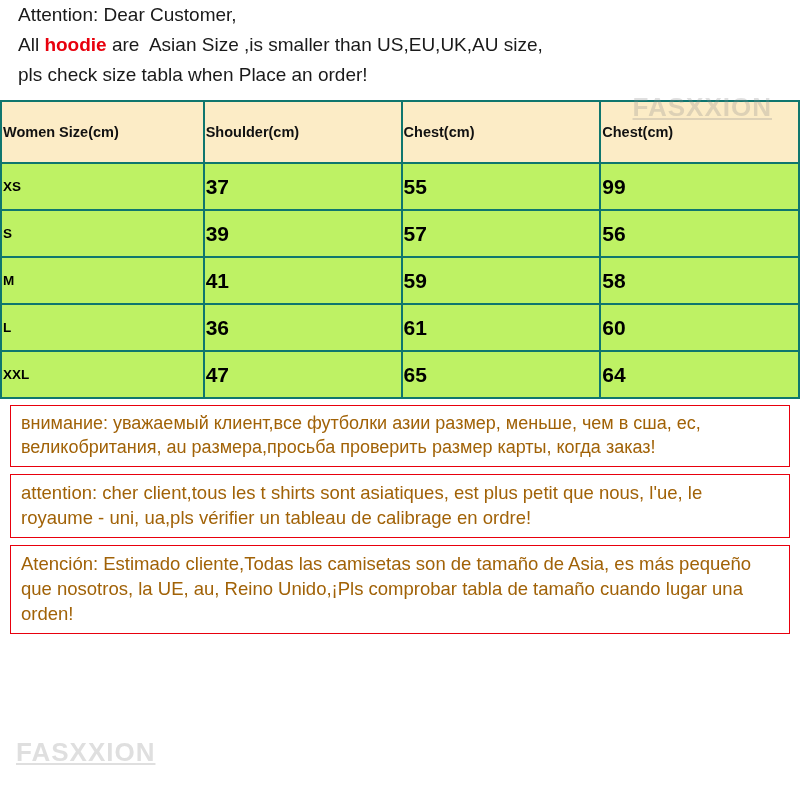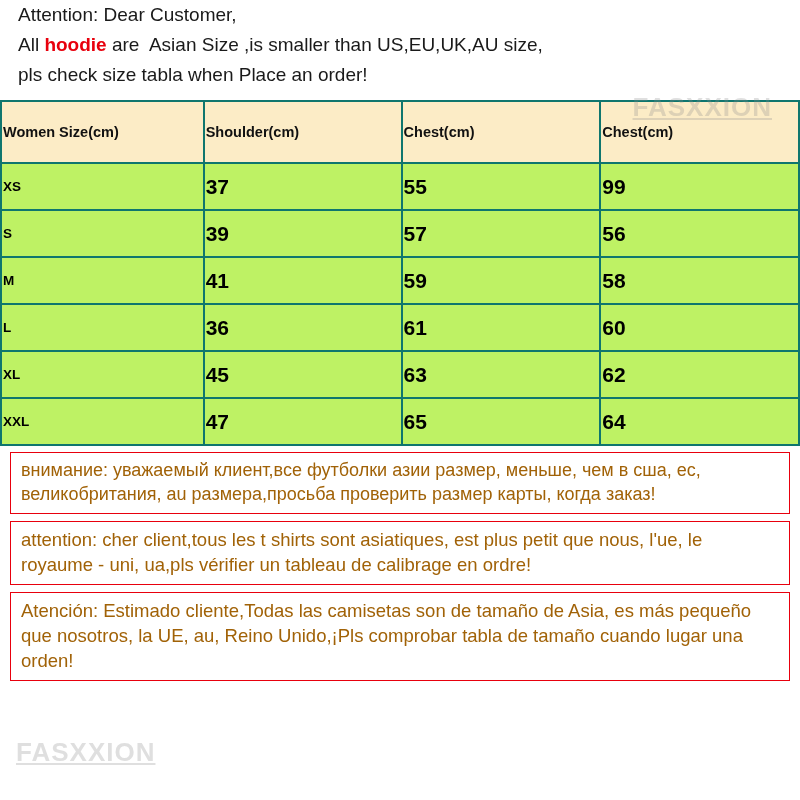--- a/index.html
+++ b/index.html
@@ -163,26 +163,20 @@
         <td class="num">59</td>
         <td class="num">58</td>
       </tr>
       <tr>
         <td class="label">L</td>
         <td class="num">36</td>
         <td class="num">61</td>
         <td class="num">60</td>
       </tr>
       <tr>
-        <td class="label">XL</td>
-        <td class="num">45</td>
-        <td class="num">63</td>
-        <td class="num">62</td>
-      </tr>
-      <tr>
         <td class="label">XXL</td>
         <td class="num">47</td>
         <td class="num">65</td>
         <td class="num">64</td>
       </tr>
     </tbody>
   </table>
 
   <div class="trans-wrap">
     <div class="trans-box ru">

